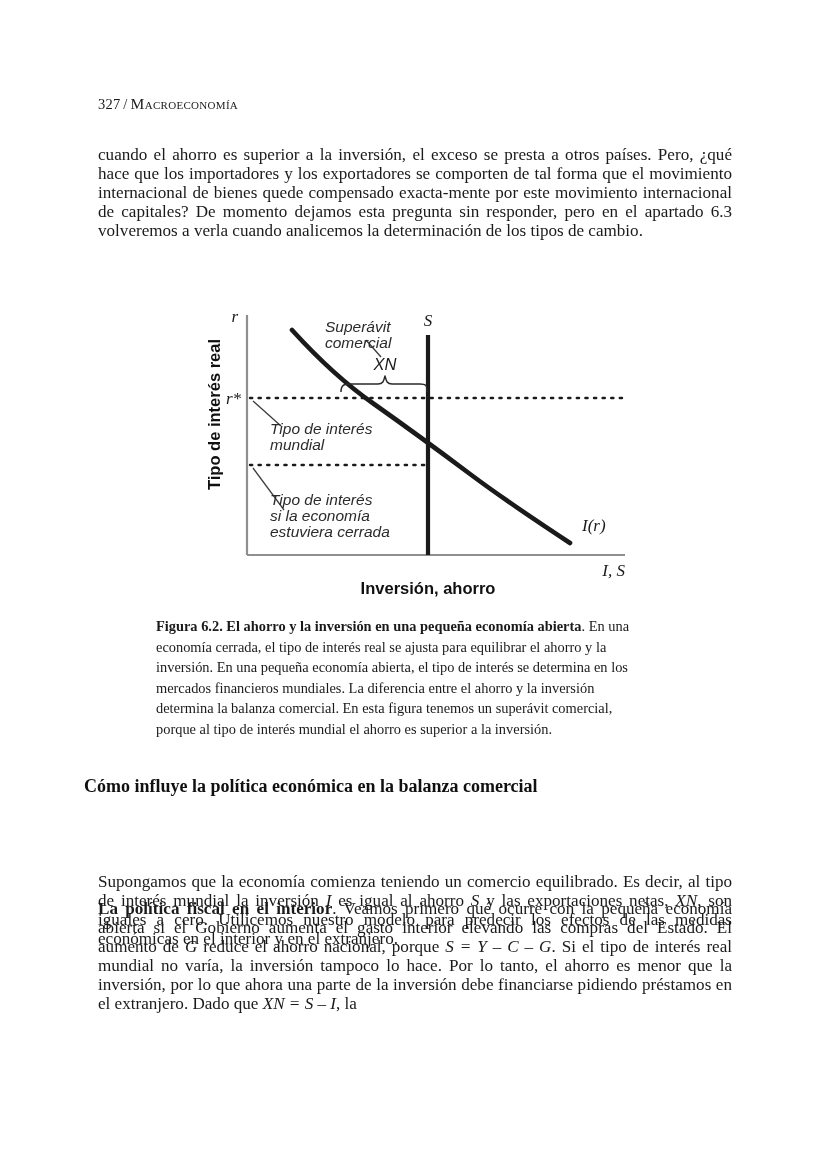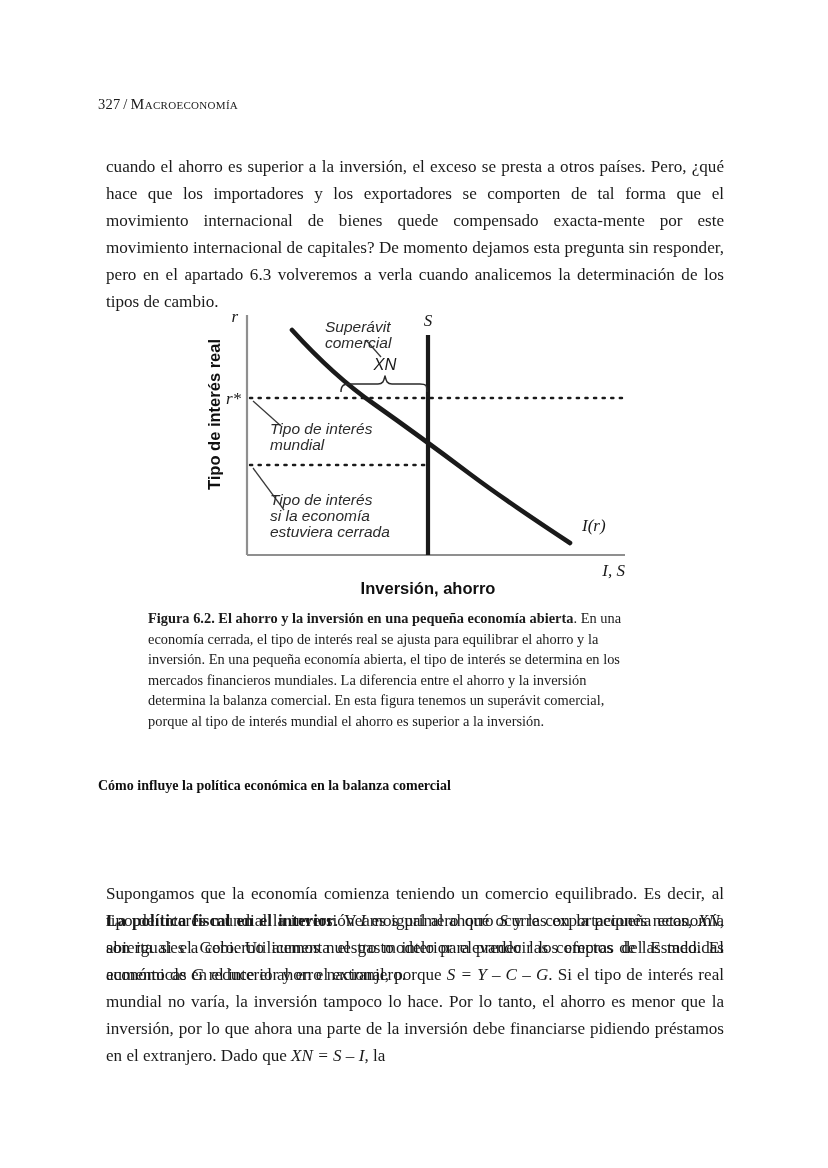--- a/index.html
+++ b/index.html
@@ -41,23 +41,23 @@
     margin-top: 29px;
   }
 
   
   .col {
     position: absolute;
     left: 98px;
     width: 634px;
   }
   p.body {
-    margin: 8px;
+    margin: 0;
     font-size: 17.1px;
-    line-height: 27px;
+    line-height: 19px;
     text-align: justify;
     text-justify: inter-word;
     color: #1a1a1a;
     hyphens: manual;
   }
   p.body i { font-style: italic; }
 
   .para-top { top: 145px; }
 
   
@@ -73,32 +73,32 @@
   
   .caption {
     position: absolute;
     left: 148px;
     top: 608px;
     width: 484px;
     font-size: 14.4px;
     line-height: 20.6px;
     text-align: left;
     color: #1a1a1a;
-    margin: 0;
+    margin: 8px;
   }
   .caption b { font-weight: bold; }
 
   
   .section-head {
     position: absolute;
-    left: 98px;
+    left: 84px;
     top: 775px;
     width: 634px;
     margin: 0;
-    font-size: 14px;
+    font-size: 18px;
     font-weight: bold;
     line-height: 22px;
     color: #101010;
   }
 
   .para-2 { top: 872px; }
   .para-3 { top: 899px; }
 </style>
 </head>
 <body>

